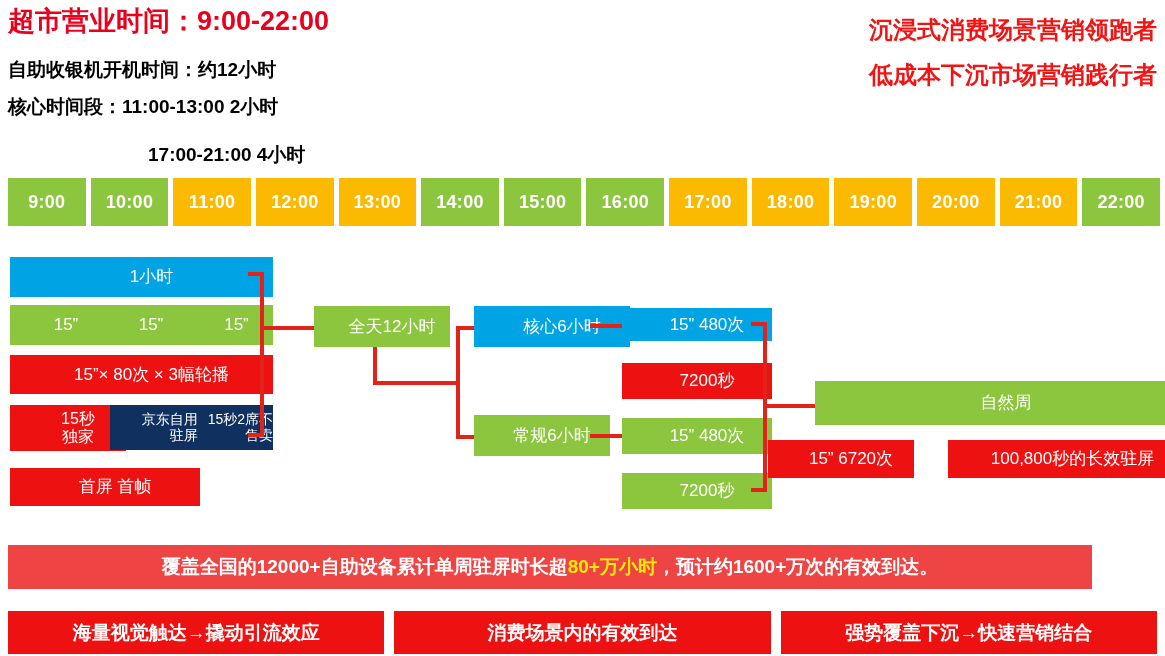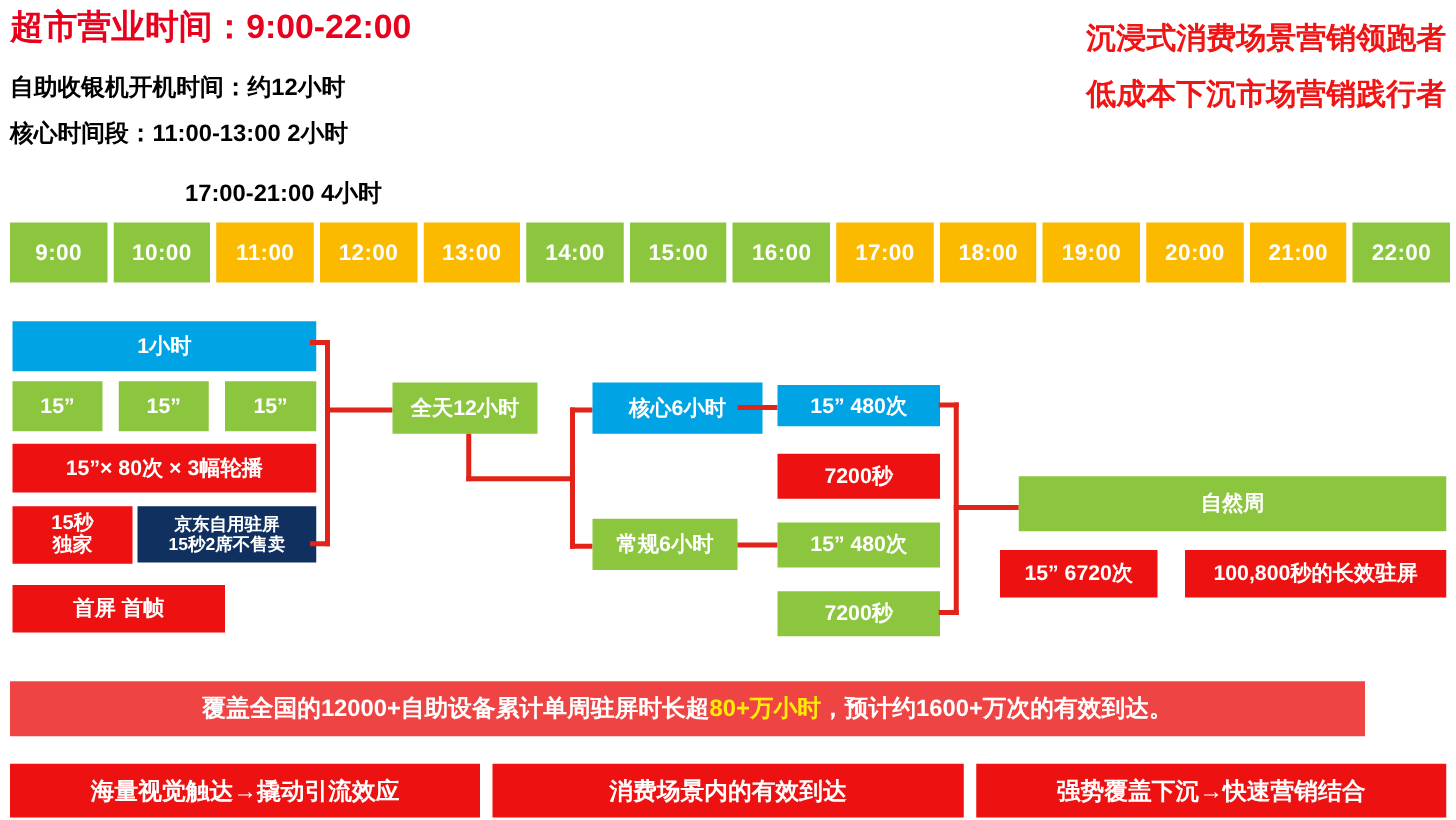--- a/index.html
+++ b/index.html
@@ -28,21 +28,21 @@
   .chip{
     flex:1 1 0;height:48px;display:flex;align-items:center;justify-content:center;
     color:#ffffff;font-size:18px;font-weight:bold;letter-spacing:0.3px;
   }
   .chip.green{background:#8cc63e;}
   .chip.orange{background:#fbb900;}
 
   
   .box{
     display:flex;align-items:center;justify-content:center;text-align:right;
-    color:#ffffff;font-weight:bold;line-height:1.12;
+    color:#ffffff;font-weight:normal;line-height:1.12;padding-left:20px;
   }
   .blue{background:#00a3e4;}
   .green{background:#8cc63e;}
   .red{background:#ee1111;}
   .navy{background:#10305f;}
 
   
   .ln{position:absolute;background:#e2231a;}
   .lnh{height:4px;}
   .lnv{width:4px;}
@@ -95,21 +95,21 @@
 <div class="abs box green" style="left:10px;top:305px;width:72px;height:40px;font-size:17px;">15”</div>
 <div class="abs box green" style="left:95px;top:305px;width:72px;height:40px;font-size:17px;">15”</div>
 <div class="abs box green" style="left:180px;top:305px;width:73px;height:40px;font-size:17px;">15”</div>
 
 <div class="abs box red" style="left:10px;top:355px;width:243px;height:39px;font-size:17px;">15”× 80次 × 3幅轮播</div>
 
 <div class="abs box red" style="left:10px;top:405px;width:96px;height:46px;font-size:16px;flex-direction:column;">
   <span>15秒</span>
   <span>独家</span>
 </div>
-<div class="abs box navy" style="left:110px;top:405px;width:143px;height:45px;font-size:14px;flex-direction:column;">
+<div class="abs box navy" style="left:110px;top:405px;width:143px;height:45px;font-size:14px;flex-direction:row;">
   <span>京东自用驻屏</span>
   <span>15秒2席不售卖</span>
 </div>
 
 <div class="abs box red" style="left:10px;top:468px;width:170px;height:38px;font-size:17px;">首屏 首帧</div>
 
 <div class="ln lnv" style="left:260px;top:272px;height:165px;"></div>
 <div class="ln lnh" style="left:248px;top:272px;width:16px;"></div>
 <div class="ln lnh" style="left:248px;top:433px;width:16px;"></div>
 <div class="ln lnh" style="left:260px;top:326px;width:54px;"></div>
@@ -132,21 +132,21 @@
 <div class="abs box red" style="left:622px;top:363px;width:130px;height:36px;font-size:17px;">7200秒</div>
 <div class="abs box green" style="left:622px;top:418px;width:130px;height:36px;font-size:17px;">15”  480次</div>
 <div class="abs box green" style="left:622px;top:473px;width:130px;height:36px;font-size:17px;">7200秒</div>
 
 <div class="ln lnv" style="left:763px;top:322px;height:170px;"></div>
 <div class="ln lnh" style="left:751px;top:322px;width:16px;"></div>
 <div class="ln lnh" style="left:751px;top:488px;width:16px;"></div>
 <div class="ln lnh" style="left:763px;top:404px;width:52px;"></div>
 
 <div class="abs box green" style="left:815px;top:381px;width:342px;height:44px;font-size:17px;">自然周</div>
-<div class="abs box red" style="left:800px;top:440px;width:126px;height:38px;font-size:17px;">15”  6720次</div>
+<div class="abs box red" style="left:768px;top:440px;width:126px;height:38px;font-size:17px;">15”  6720次</div>
 <div class="abs box red" style="left:948px;top:440px;width:209px;height:38px;font-size:17px;">100,800秒的长效驻屏</div>
 
 <div class="abs" id="banner">
   <span>覆盖全国的12000+自助设备累计单周驻屏时长超</span>
   <span class="hl">80+万小时</span>
   <span>，预计约1600+万次的有效到达。</span>
 </div>
 
 <div class="abs" id="bottom">
     <div class="bbar">海量视觉触达→撬动引流效应</div>

